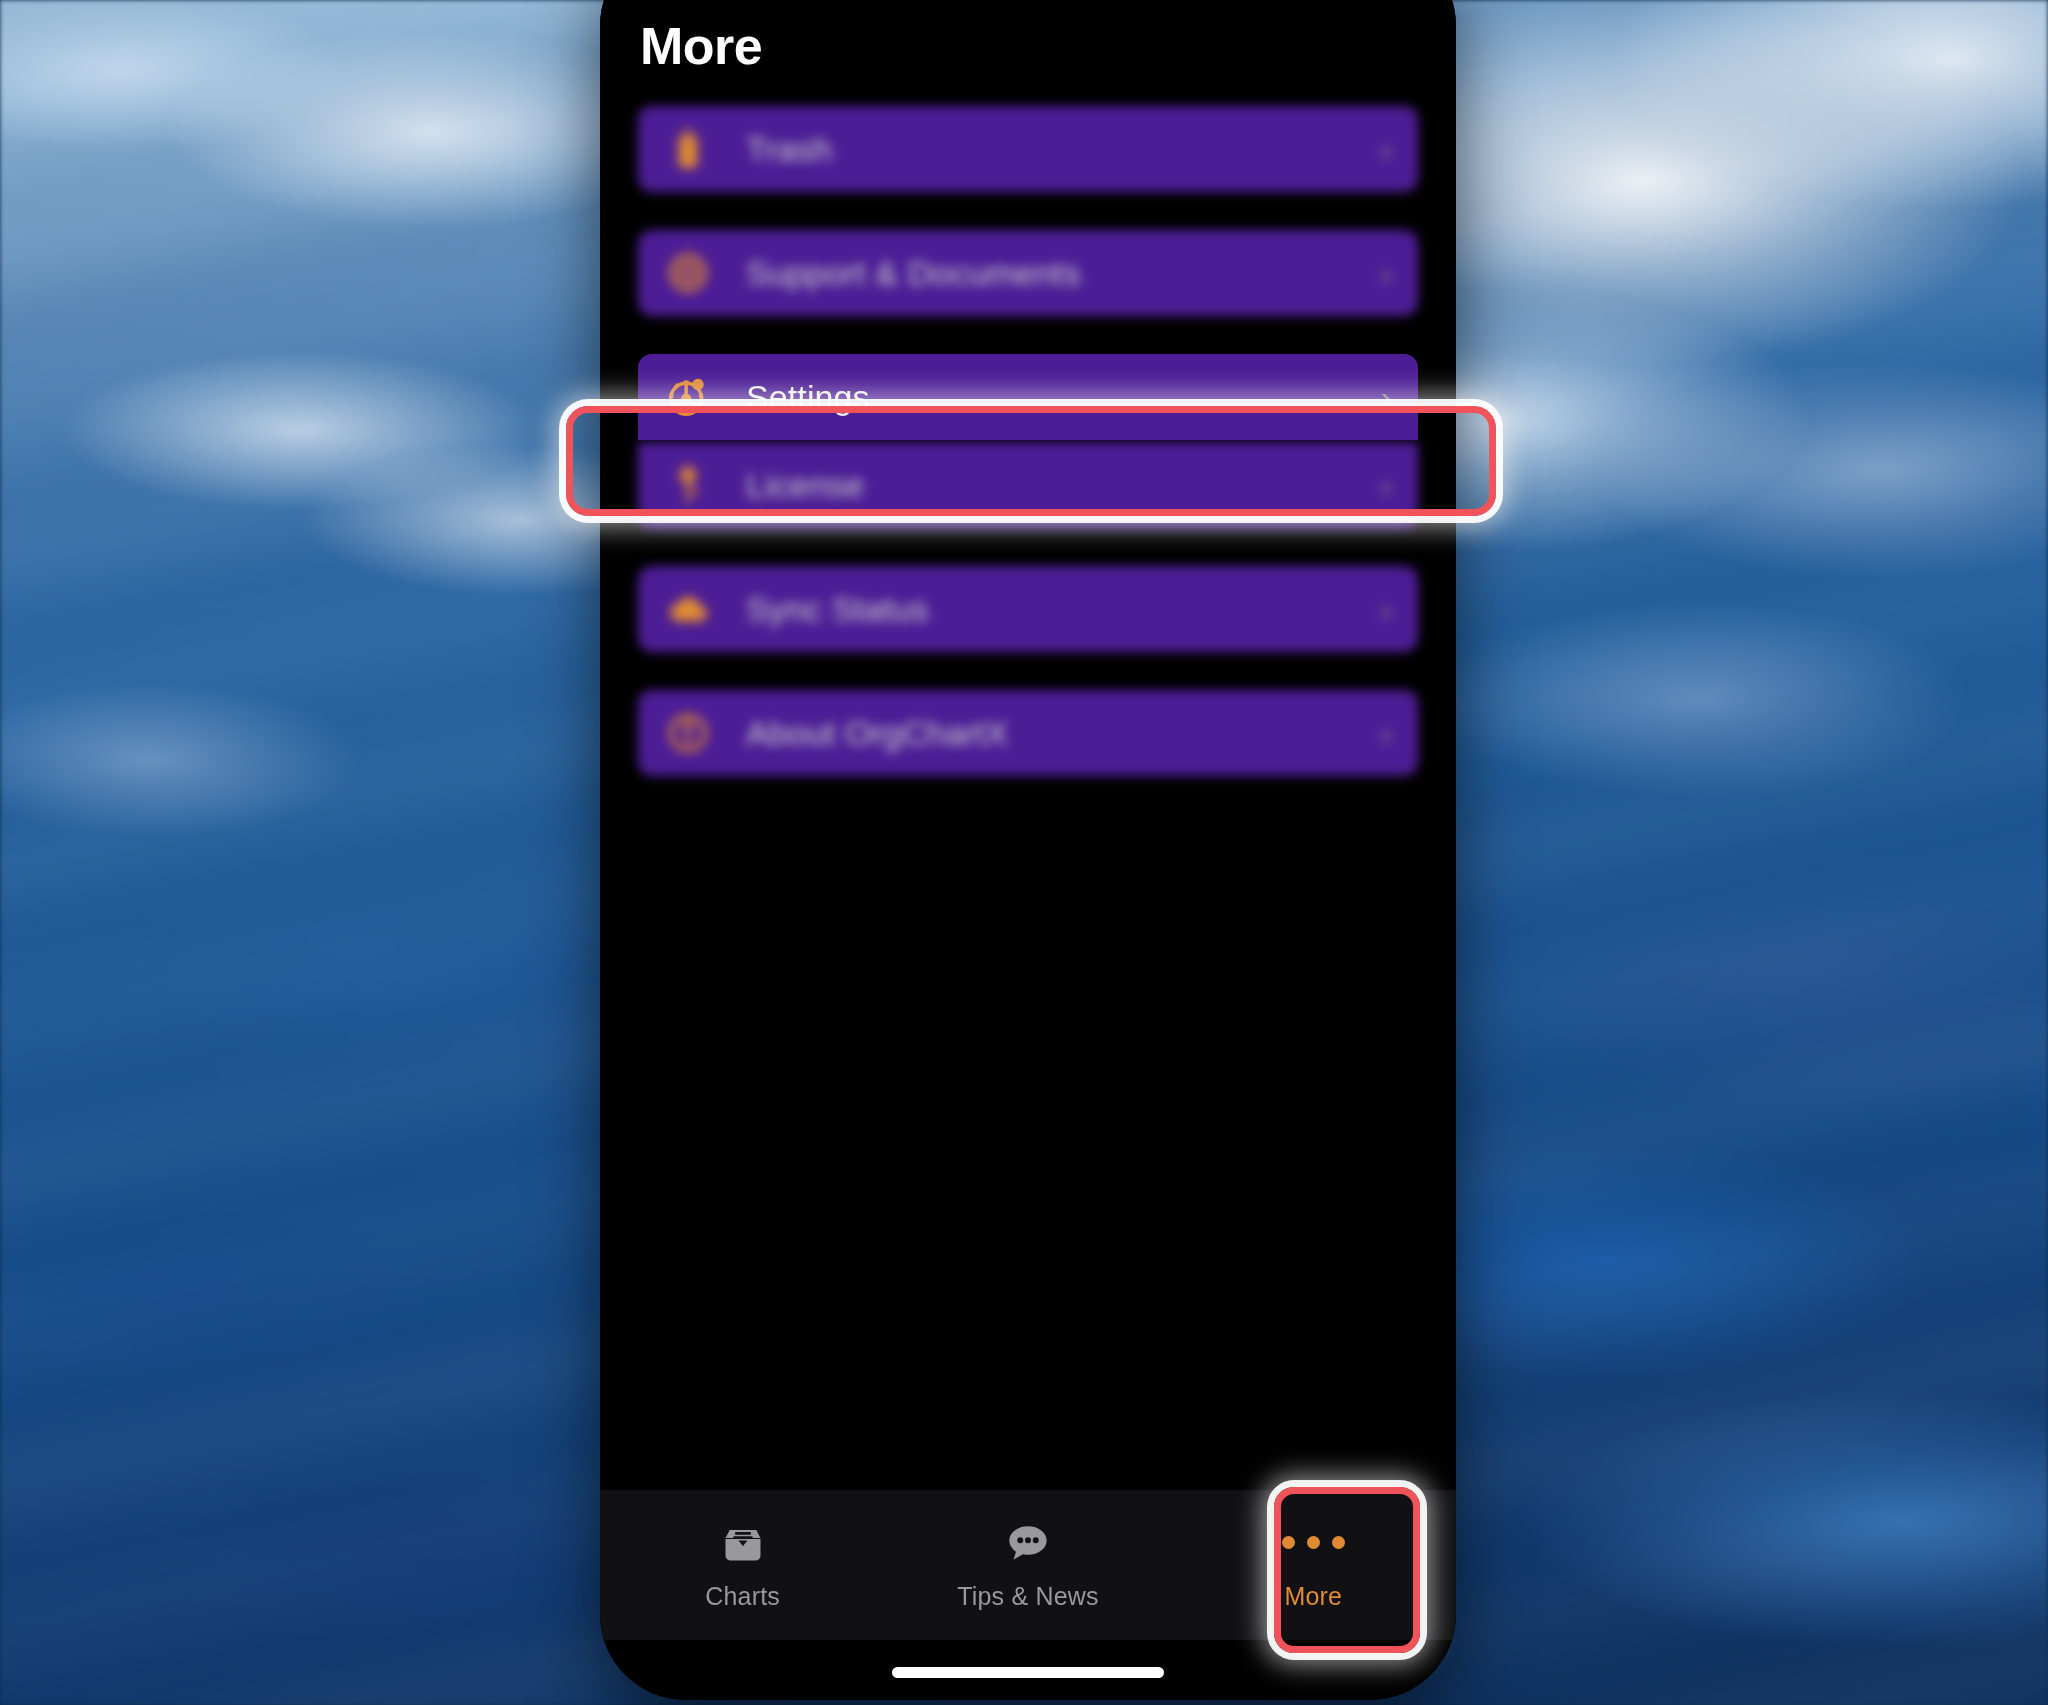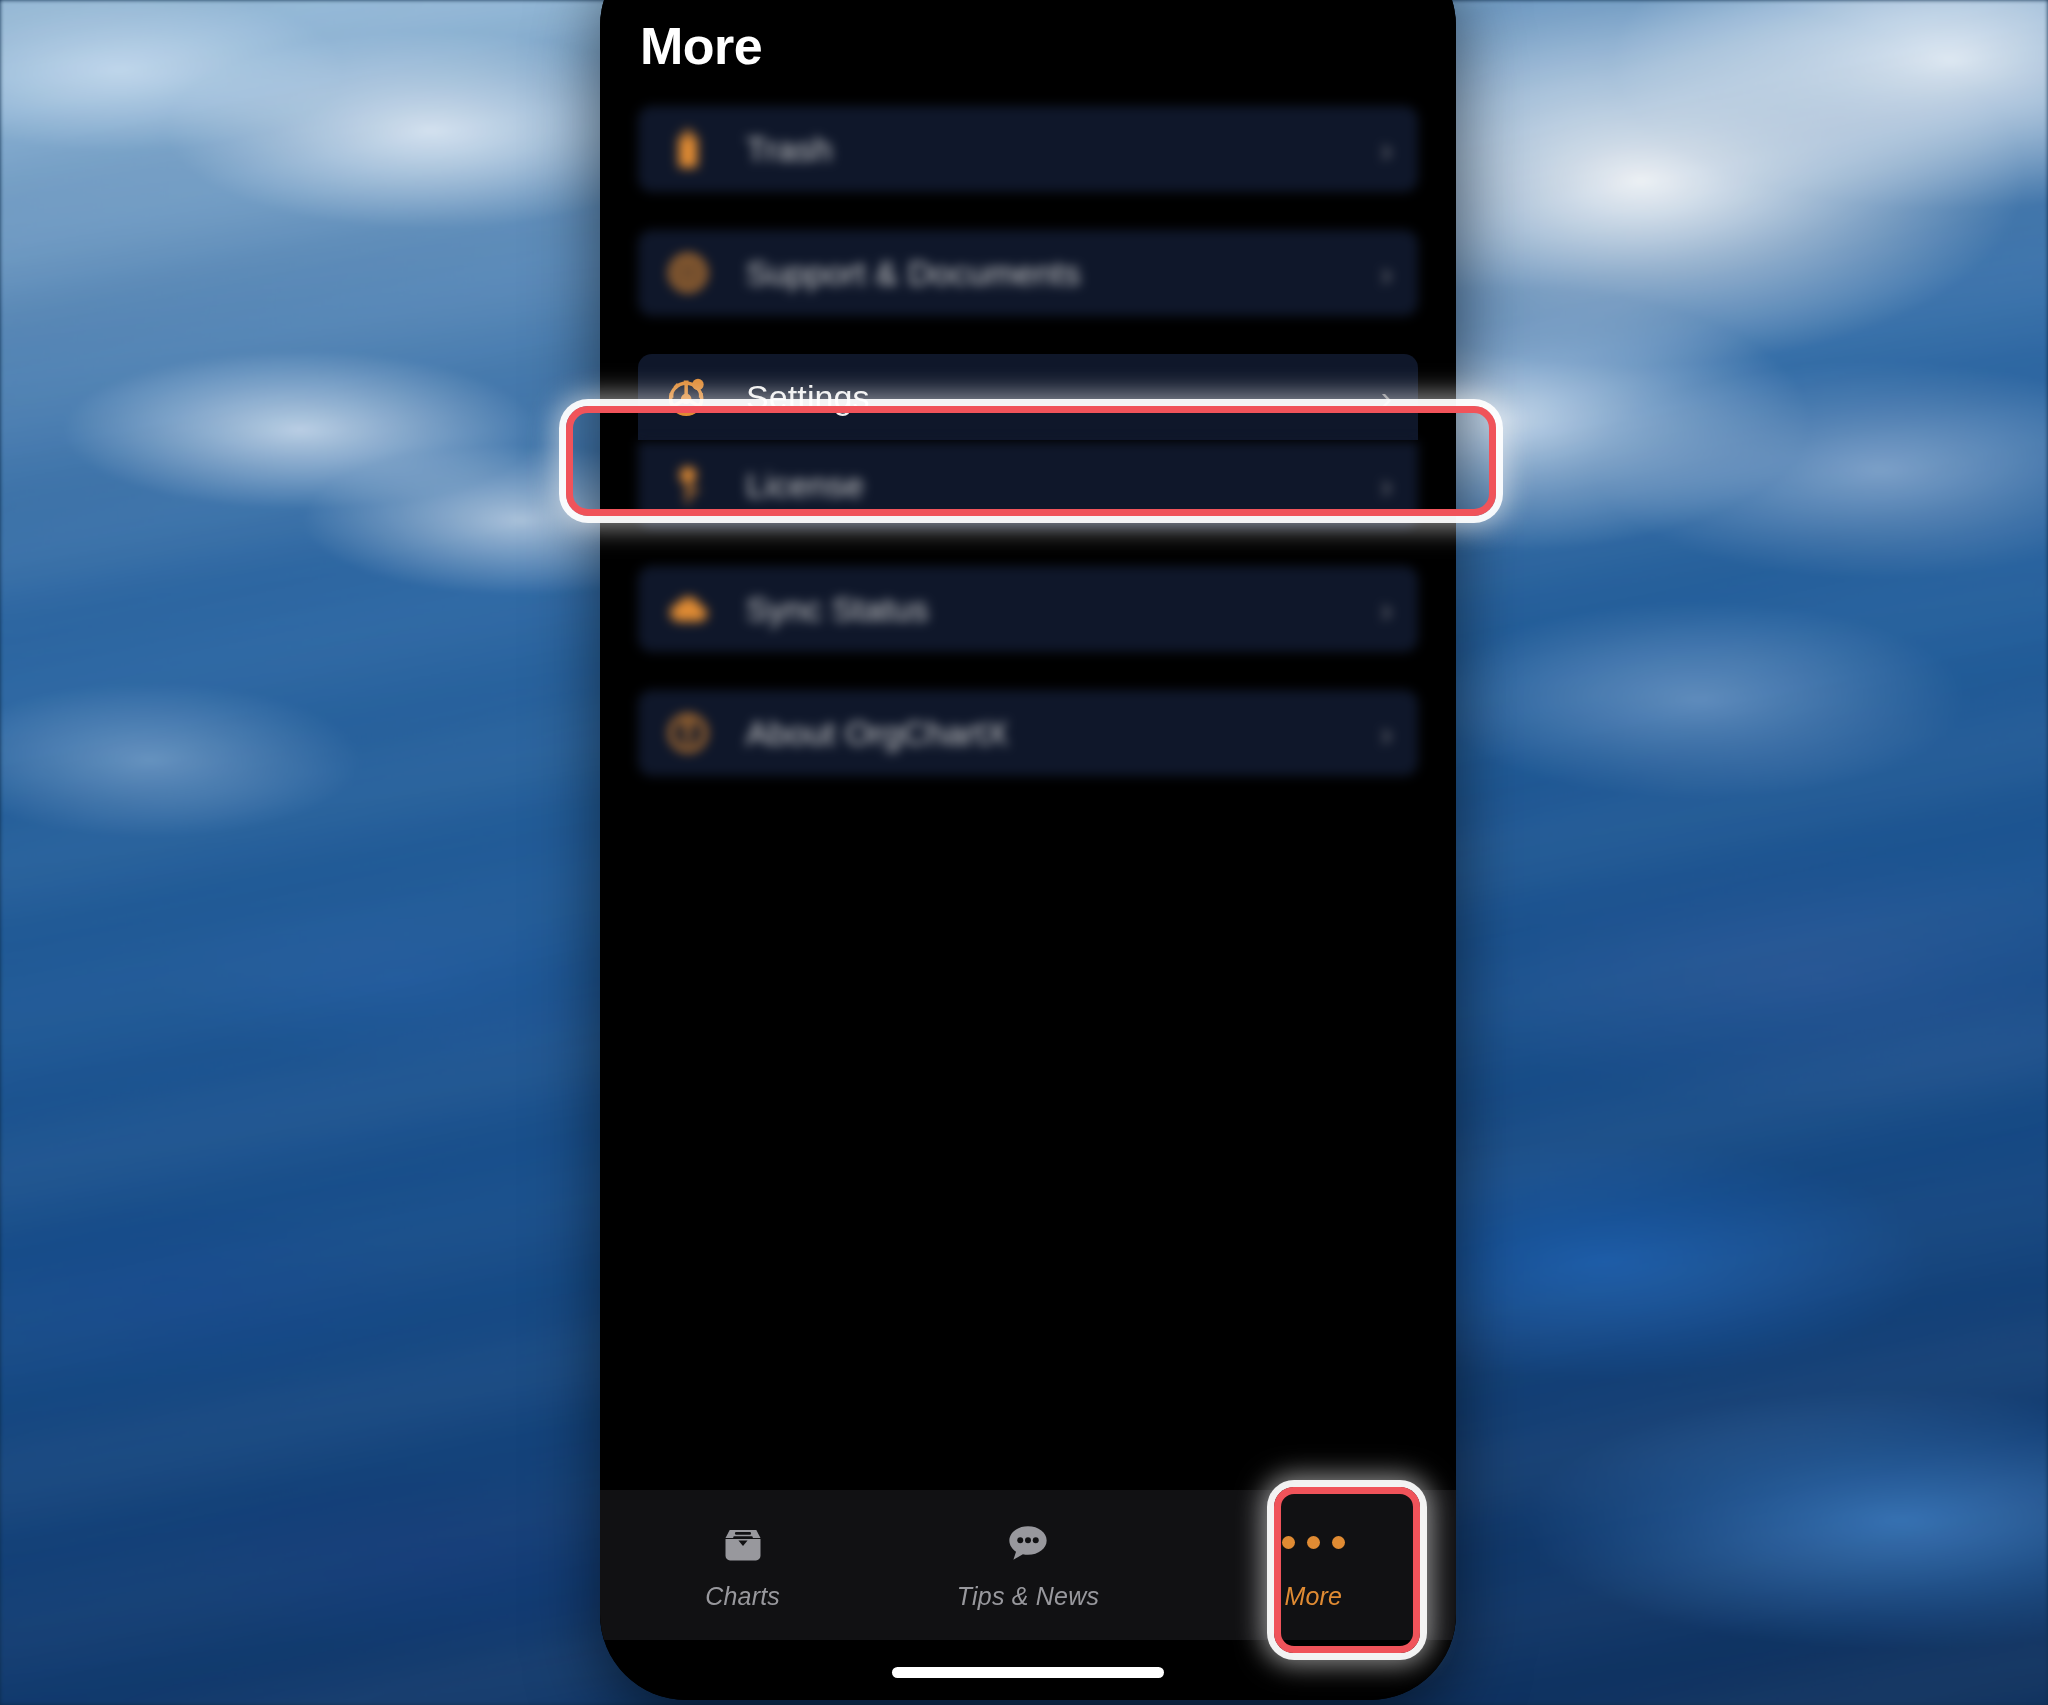--- a/index.html
+++ b/index.html
@@ -69,21 +69,21 @@
     color:#ffffff;
     letter-spacing:-0.5px;
   }
 
   
   .list { position:absolute; left:38px; top:166px; width:780px; }
 
   .row {
     position:relative;
     height:86px;
-    background:#0f172a;
+    background:#4c1d95;
     border-radius:14px;
     display:flex; align-items:center;
     padding:0 26px 0 22px;
     margin-bottom:0;
   }
   .group { margin-bottom:38px; }
   .group.tight .row:first-child { border-bottom-left-radius:0; border-bottom-right-radius:0; }
   .group.tight .row:last-child  { border-top-left-radius:0; border-top-right-radius:0; margin-top:2px; }
 
   .row .ic { width:56px; display:flex; align-items:center; justify-content:center; flex:0 0 56px; }
@@ -100,21 +100,20 @@
   .blurred { filter:blur(5.2px); }
   .blurred .lbl { color:#cfcfcf; }
 
   
   #tabbar {
     position:absolute;
     left:0; right:0; bottom:60px;
     height:150px;
     background:#111113;
     display:flex;
-    font-style:italic;
   }
   .tab {
     flex:1 1 0;
     display:flex; flex-direction:column;
     align-items:center; justify-content:center;
     gap:16px;
     position:relative;
   }
   .tab .tlabel { font-size:25px; color:#98989d; letter-spacing:.2px; }
   .tab.active .tlabel { color:#e08b33; }

